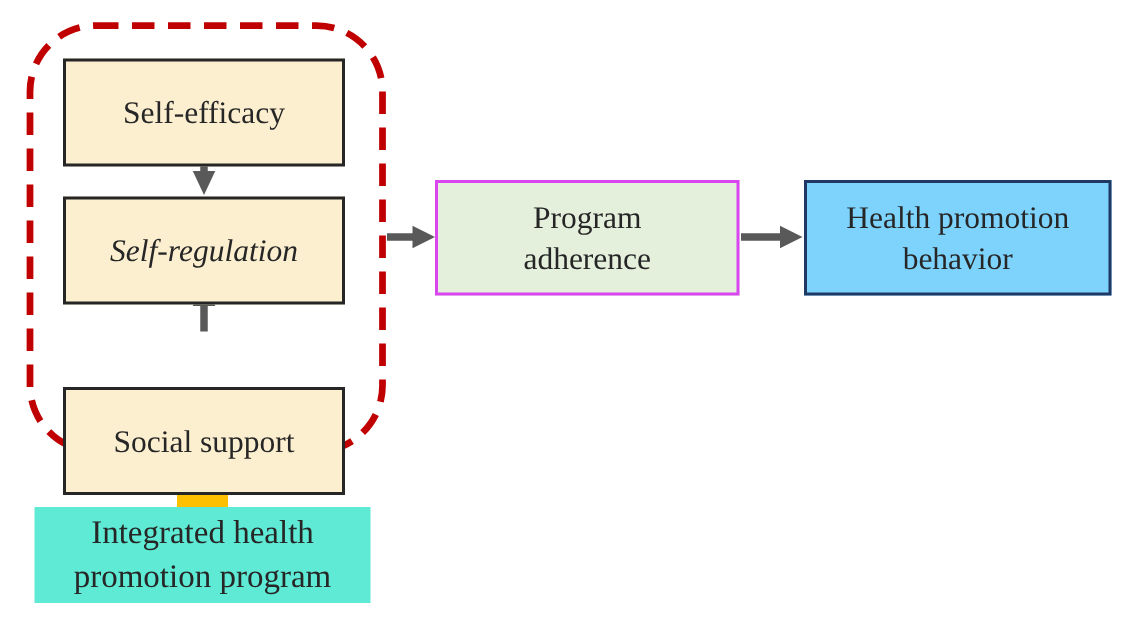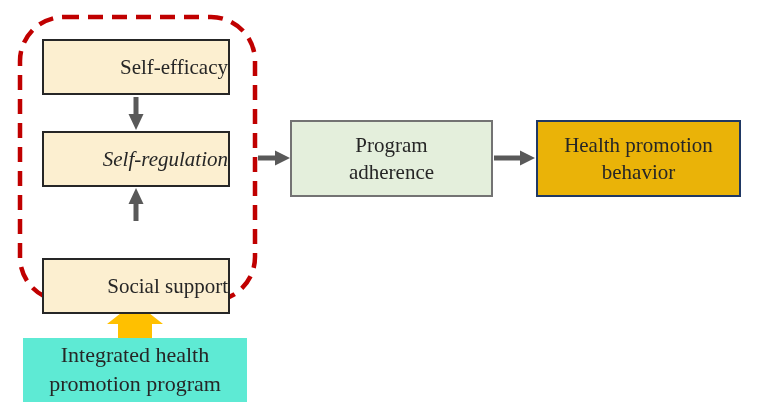--- a/index.html
+++ b/index.html
@@ -31,37 +31,36 @@
     text-align: center;
     box-sizing: border-box;
     font-size: 21px;
     line-height: 1.25;
   }
   .construct-box {
     background: #FCEFD0;
     border: 2px solid #262626;
     left: 42px;
     width: 188px;
-    height: 56px;
-    justify-content: flex-end;
+    height: 72px;
   }
   .construct-box.pos-0 { top: 39px; }
   .construct-box.pos-1 { top: 131px; font-style: italic; }
   .construct-box.pos-2 { top: 222px; margin-top: 36px; }
   .mediator-box {
     background: #E4EFDC;
-    border: 2px solid #737373;
+    border: 2px solid #d946ef;
     left: 290px;
     top: 120px;
     width: 203px;
     height: 77px;
   }
   .mediator-box .label-text { max-width: 130px; }
   .outcome-box {
-    background: #eab308;
+    background: #7dd3fc;
     border: 2px solid #1F3864;
     left: 536px;
     top: 120px;
     width: 205px;
     height: 77px;
   }
   .outcome-box .label-text { max-width: 190px; }
   .intervention-box {
     background: #5eead4;
     left: 23px;

